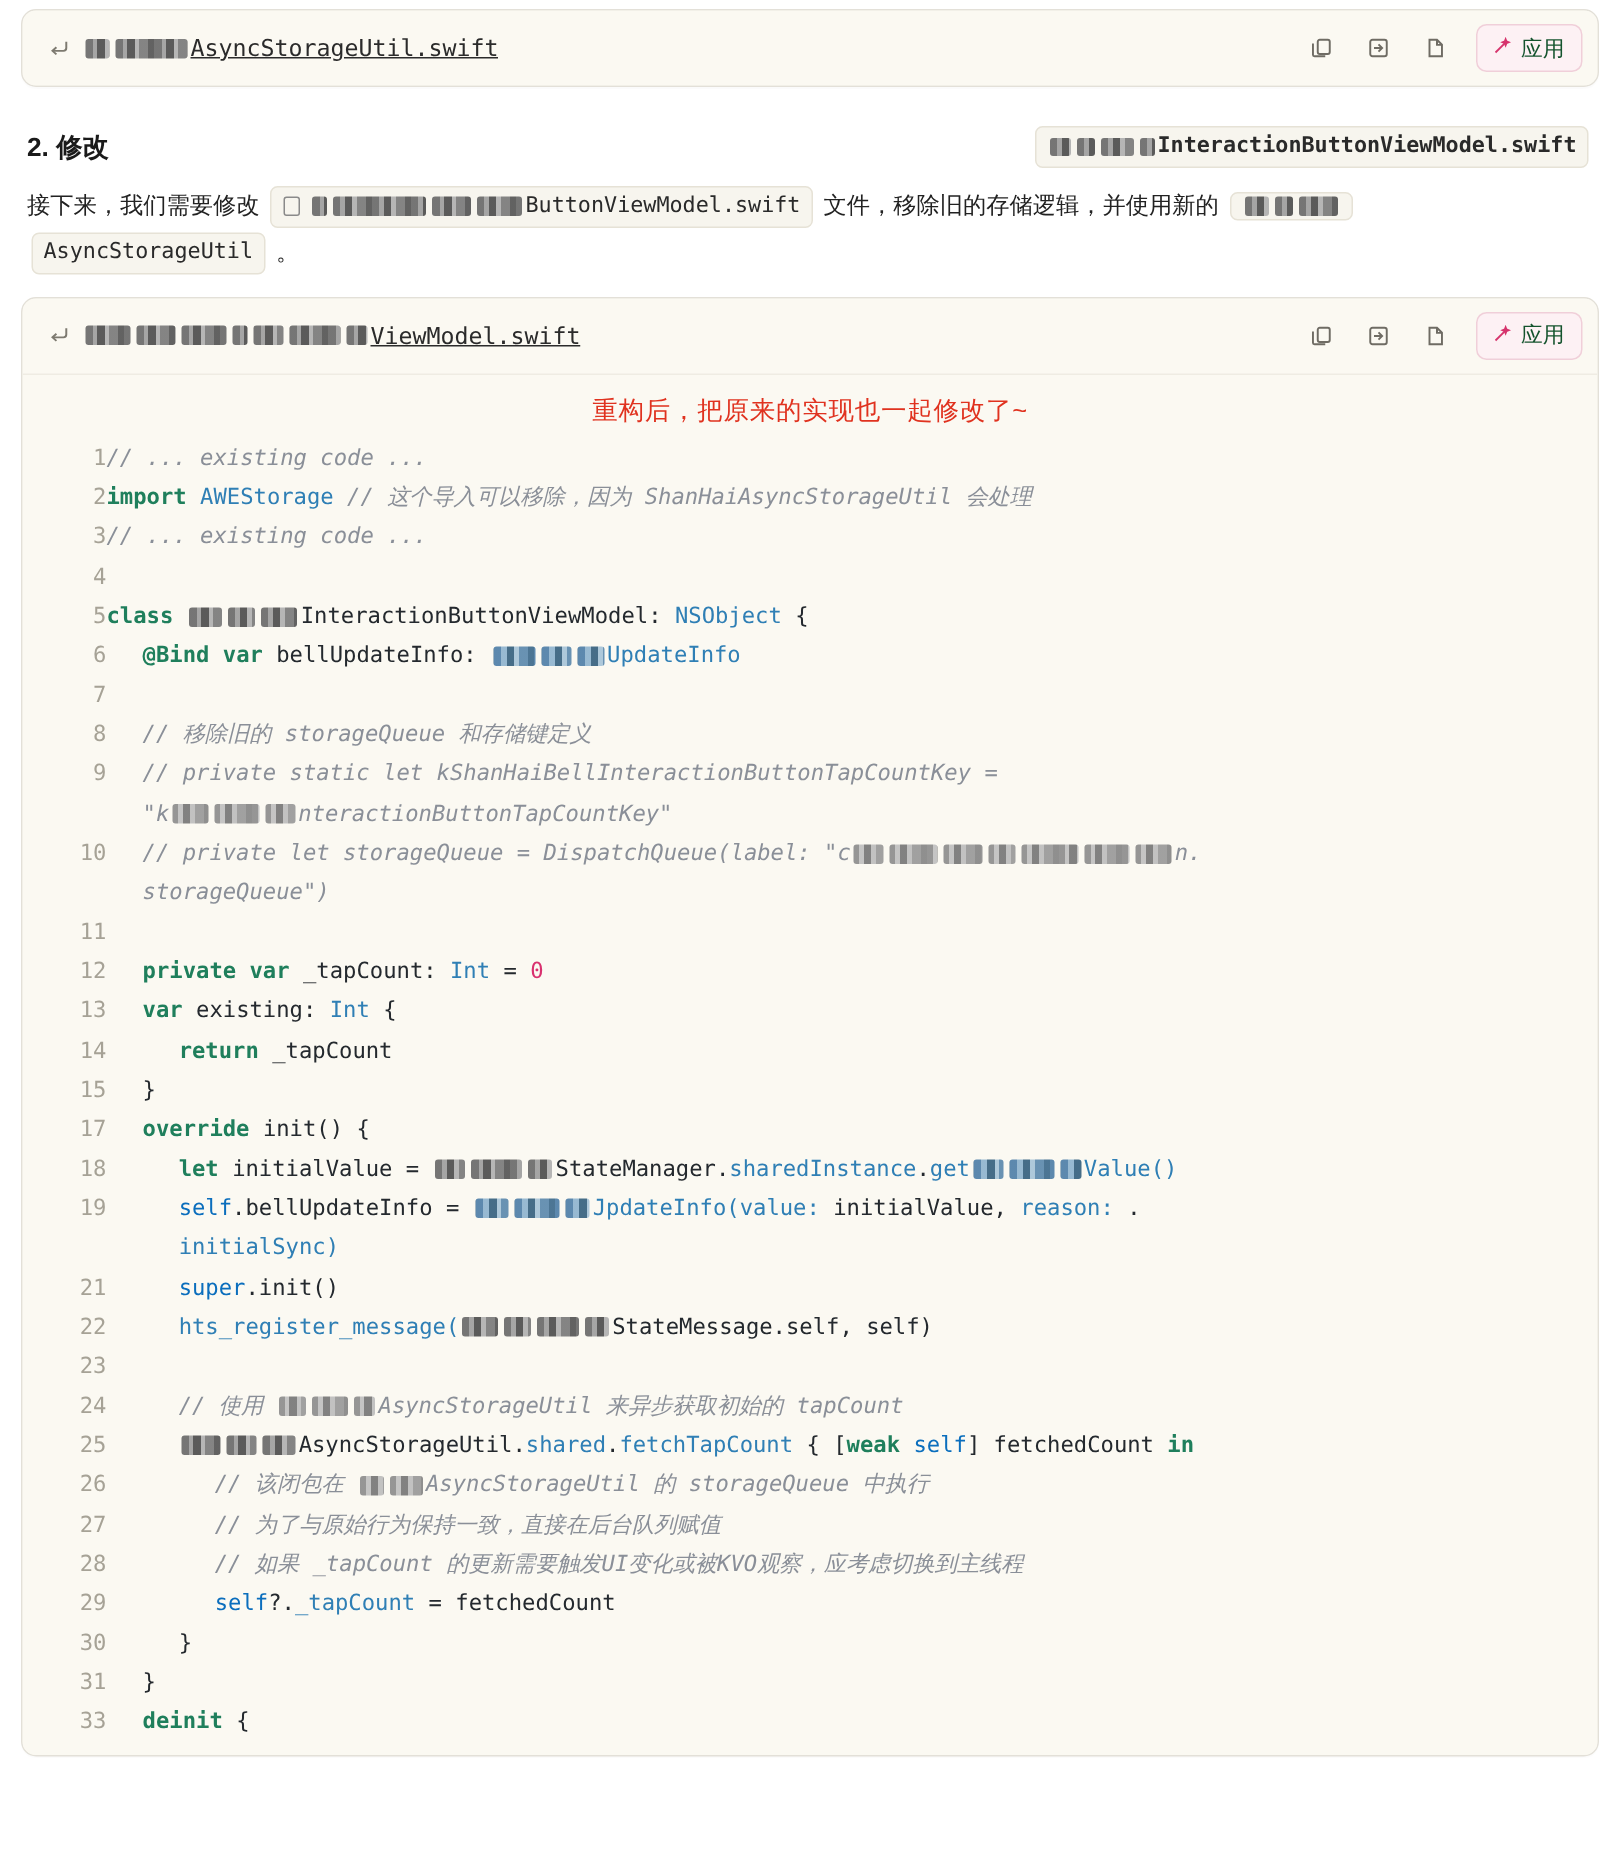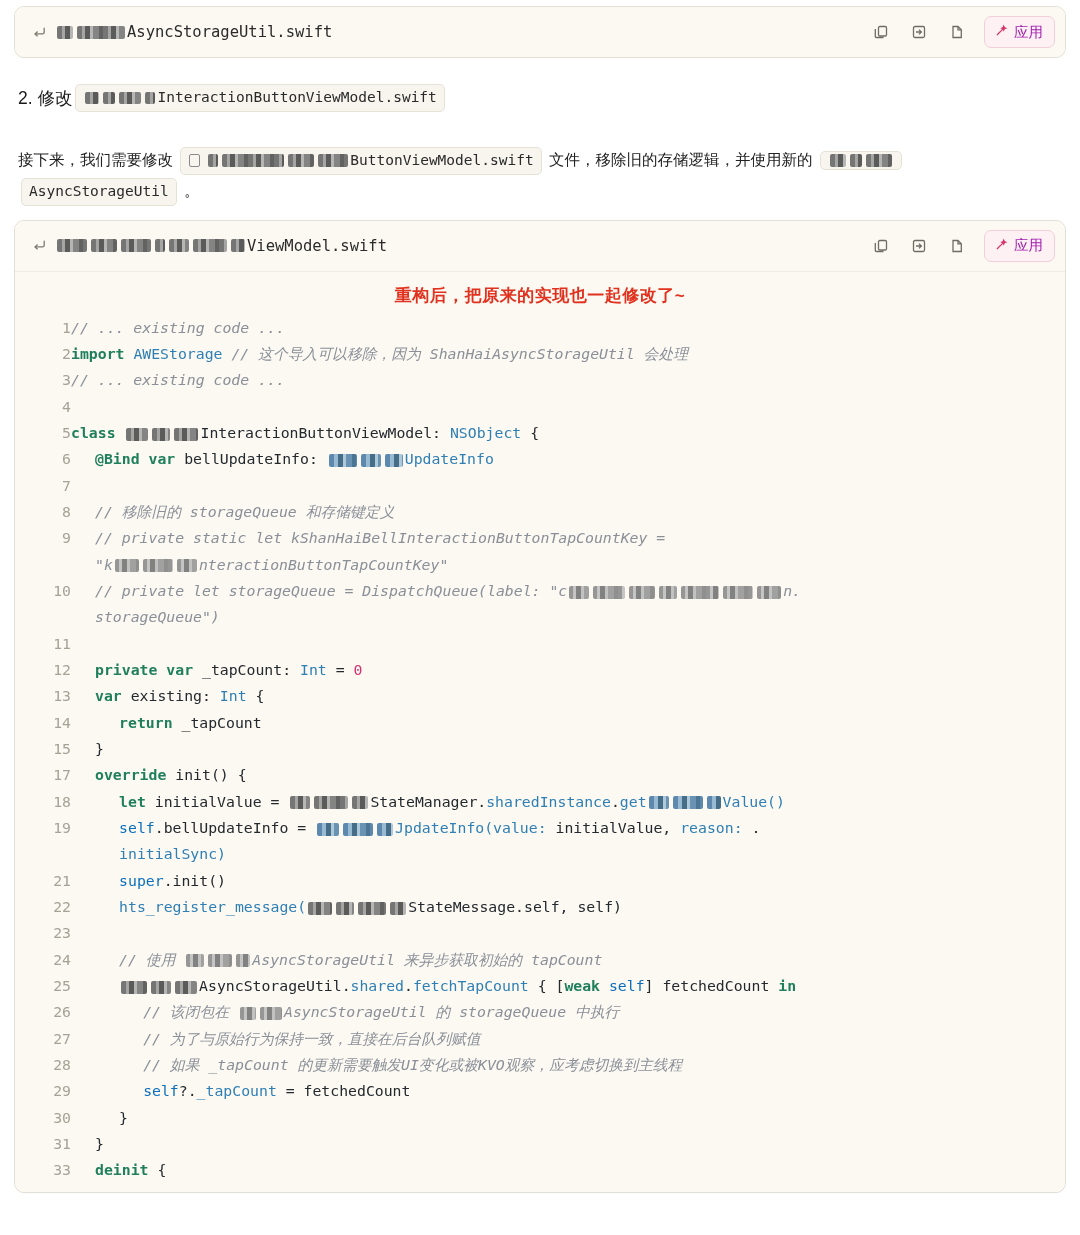--- a/index.html
+++ b/index.html
@@ -51,20 +51,21 @@
     justify-content: center;
   }
   .hdr-title {
     display: flex;
     align-items: center;
     font-family: "DejaVu Sans Mono", monospace;
     font-size: 15.5px;
     color: #2b2b2b;
     white-space: nowrap;
     overflow: hidden;
+    text-decoration: underline;
   }
   .hdr-spacer { flex: 1 1 auto; }
   .icon-btn {
     width: 30px;
     height: 28px;
     display: flex;
     align-items: center;
     justify-content: center;
     color: #6f6c64;
     border-radius: 5px;
@@ -76,21 +77,21 @@
     height: 30px;
     padding: 0 11px 0 9px;
     margin-left: 4px;
     border: 1px solid #f0cfd9;
     border-radius: 7px;
     background: #fdf1f4;
     color: #d6336c;
     font-size: 14px;
   }
   .apply-btn .wand { font-size: 13px; }
-  .apply-label { color: #a21caf; font-size: 14.5px; }
+  .apply-label { color: #14532d; font-size: 14.5px; }
 
   
   .redact {
     display: inline-block;
     vertical-align: middle;
     height: 13px;
     border-radius: 2px;
     background:
       repeating-linear-gradient(90deg,
         #6a6a6a 0 5px, #9e9e9e 5px 8px, #4d4d4d 8px 13px, #b0b0b0 13px 16px,
@@ -108,27 +109,28 @@
     background:
       repeating-linear-gradient(90deg,
         #8d8d8d 0 4px, #c0c0c0 4px 7px, #777 7px 12px, #bdbdbd 12px 15px,
         #999 15px 21px, #868686 21px 25px);
   }
 
   
   .prose { padding: 16px 4px 10px 4px; }
   .h2 {
     font-size: 17.5px;
-    font-weight: normal;
+    font-weight: bold;
     color: #1a1a1a;
-    margin: 10px 0 32px 0;
+    margin: 10px 0 10px 0;
     display: flex;
     align-items: center;
     flex-wrap: wrap;
     line-height: 1.5;
+    justify-content: space-between;
   }
   .para {
     font-size: 15.5px;
     color: #222;
     line-height: 2.0;
     margin: 0 0 4px 0;
   }
   .code-chip {
     display: inline-flex;
     align-items: center;
@@ -160,21 +162,21 @@
 
   
   .code-wrap {
     background: #fbf9f2;
     padding: 2px 0 8px 0;
   }
   .annotation {
     text-align: center;
     color: #e0321f;
     font-size: 17px;
-    font-weight: bold;
+    font-weight: normal;
     padding: 10px 0 8px 0;
     letter-spacing: 0.5px;
   }
   table.code {
     border-collapse: collapse;
     width: 100%;
     font-family: "DejaVu Sans Mono", monospace;
     font-size: 14.8px;
     line-height: 1.78;
   }

